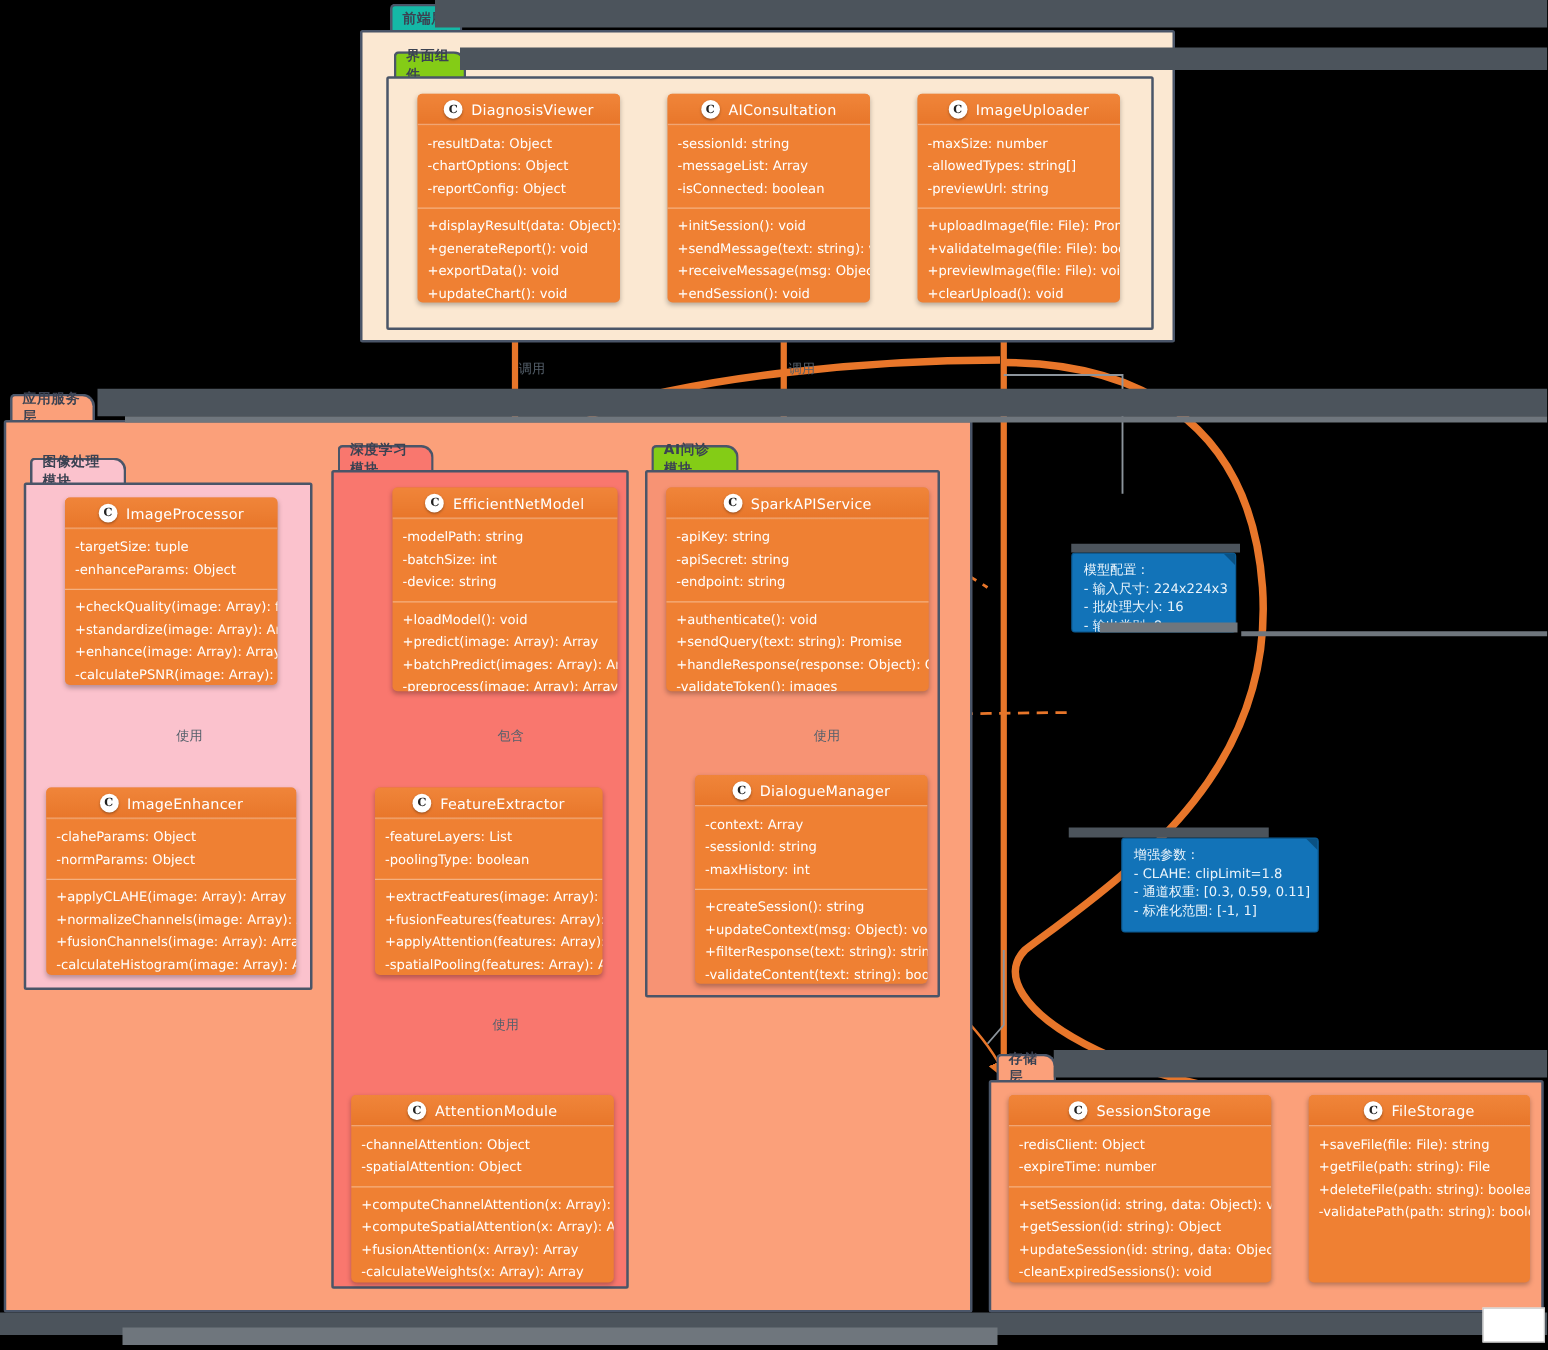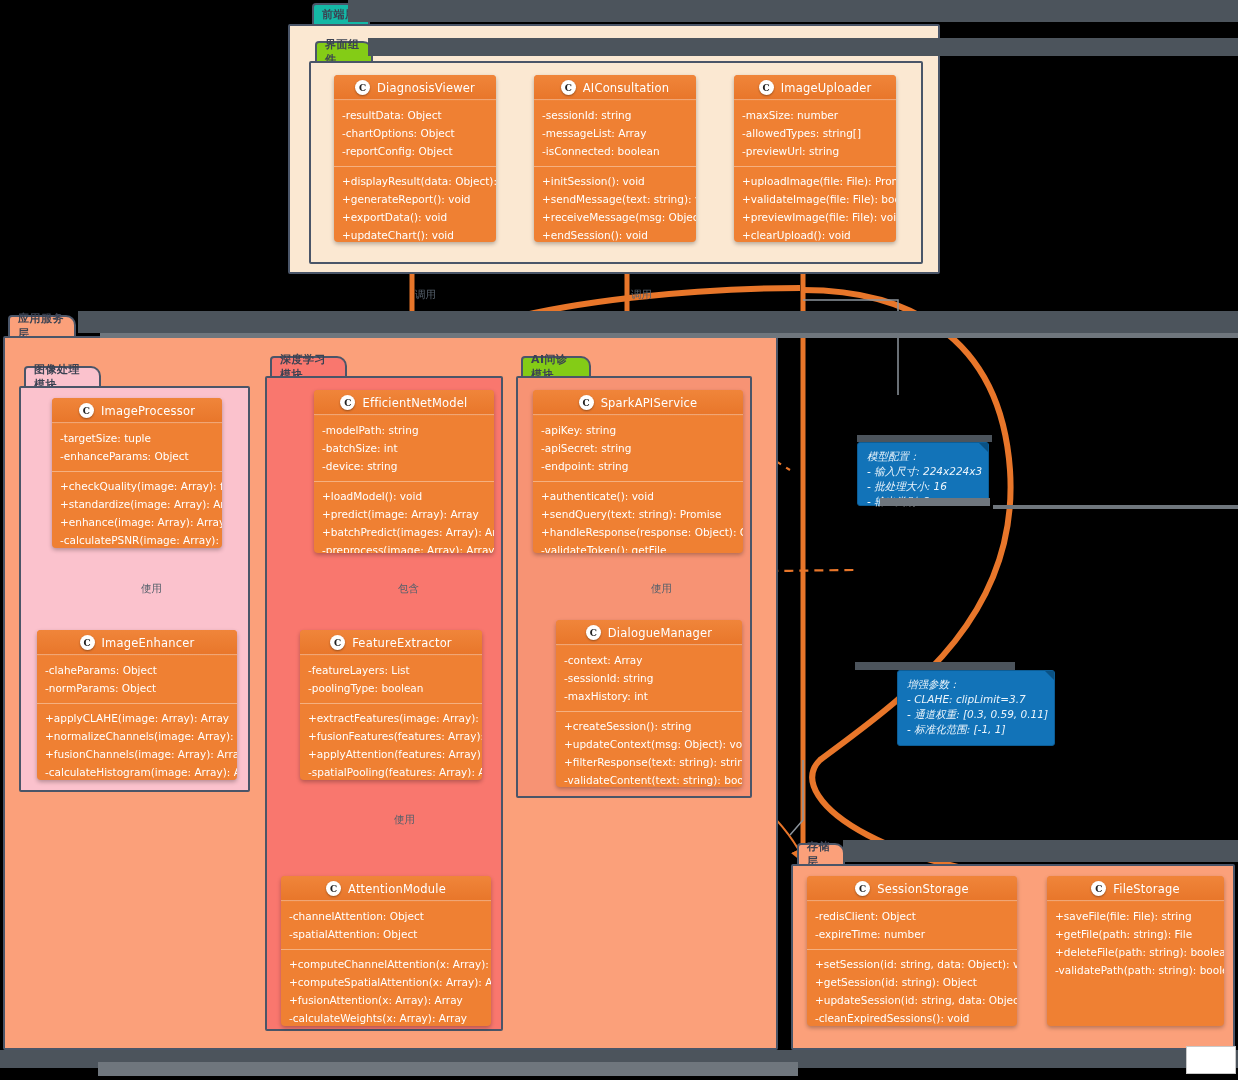--- a/index.html
+++ b/index.html
@@ -23,21 +23,21 @@
           font-weight:bold;display:flex;align-items:center;justify-content:center;
           box-shadow:0 1px 2px rgba(0,0,0,.35);font-family:"DejaVu Serif",serif;}
   .cls-title{font-size:11.5px;color:#fff;letter-spacing:.2px;}
   .sec{padding:5px 4px 6px 8px;}
   .sec.attrs{border-bottom:1px solid rgba(255,255,255,.38);}
   .row{font-size:10.5px;color:#fff;line-height:18px;white-space:nowrap;}
 
   
   .note{position:absolute;box-sizing:border-box;background:#1273b8;border:1px solid #0c5d96;
         border-radius:3px;padding:6px 9px;box-shadow:2px 3px 5px rgba(0,0,0,.35);}
-  .note .nl{font-size:10.5px;color:#eaf4fb;line-height:15px;white-space:nowrap;font-style:italic;}
+  .note .nl{font-size:10.5px;color:#eaf4fb;line-height:15px;white-space:nowrap;}
   .note:before{content:"";position:absolute;top:0;right:0;border-width:0 9px 9px 0;
                border-style:solid;border-color:transparent #0a5183 transparent transparent;}
 
   
   svg.edges{position:absolute;left:0;top:0;width:1238px;height:1080px;pointer-events:none;}
   .elabel{position:absolute;font-size:10.5px;color:#55606b;white-space:nowrap;}
 
   
   .veil{position:absolute;background:#4c545c;}
   .veil2{position:absolute;background:#6f767d;}
@@ -260,21 +260,21 @@
     </div>
     <div class="sec attrs">
       <div class="row">-apiKey: string</div>
       <div class="row">-apiSecret: string</div>
       <div class="row">-endpoint: string</div>
     </div>
     <div class="sec">
       <div class="row">+authenticate(): void</div>
       <div class="row">+sendQuery(text: string): Promise</div>
       <div class="row">+handleResponse(response: Object): Object</div>
-      <div class="row">-validateToken(): getFile</div>
+      <div class="row">-validateToken(): images</div>
     </div>
   </div>
 
   <div class="cls" style="left:556px;top:620px;width:186px;height:167px;">
     <div class="cls-head">
       <span class="cbadge">C</span>
       <span class="cls-title">DialogueManager</span>
     </div>
     <div class="sec attrs">
       <div class="row">-context: Array</div>
@@ -326,21 +326,21 @@
 
   <div class="note" style="left:857px;top:442px;width:132px;height:64px;">
     <div class="nl">模型配置：</div>
     <div class="nl">- 输入尺寸: 224x224x3</div>
     <div class="nl">- 批处理大小: 16</div>
     <div class="nl">- 输出类别: 8</div>
   </div>
 
   <div class="note" style="left:897px;top:670px;width:158px;height:76px;">
     <div class="nl">增强参数：</div>
-    <div class="nl">- CLAHE: clipLimit=3.7</div>
+    <div class="nl">- CLAHE: clipLimit=1.8</div>
     <div class="nl">- 通道权重: [0.3, 0.59, 0.11]</div>
     <div class="nl">- 标准化范围: [-1, 1]</div>
   </div>
 
   <div class="elabel" style="left:415px;top:288px;">调用</div>
   <div class="elabel" style="left:631px;top:288px;">调用</div>
   <div class="elabel" style="left:141px;top:582px;">使用</div>
   <div class="elabel" style="left:398px;top:582px;">包含</div>
   <div class="elabel" style="left:651px;top:582px;">使用</div>
   <div class="elabel" style="left:394px;top:813px;">使用</div>

